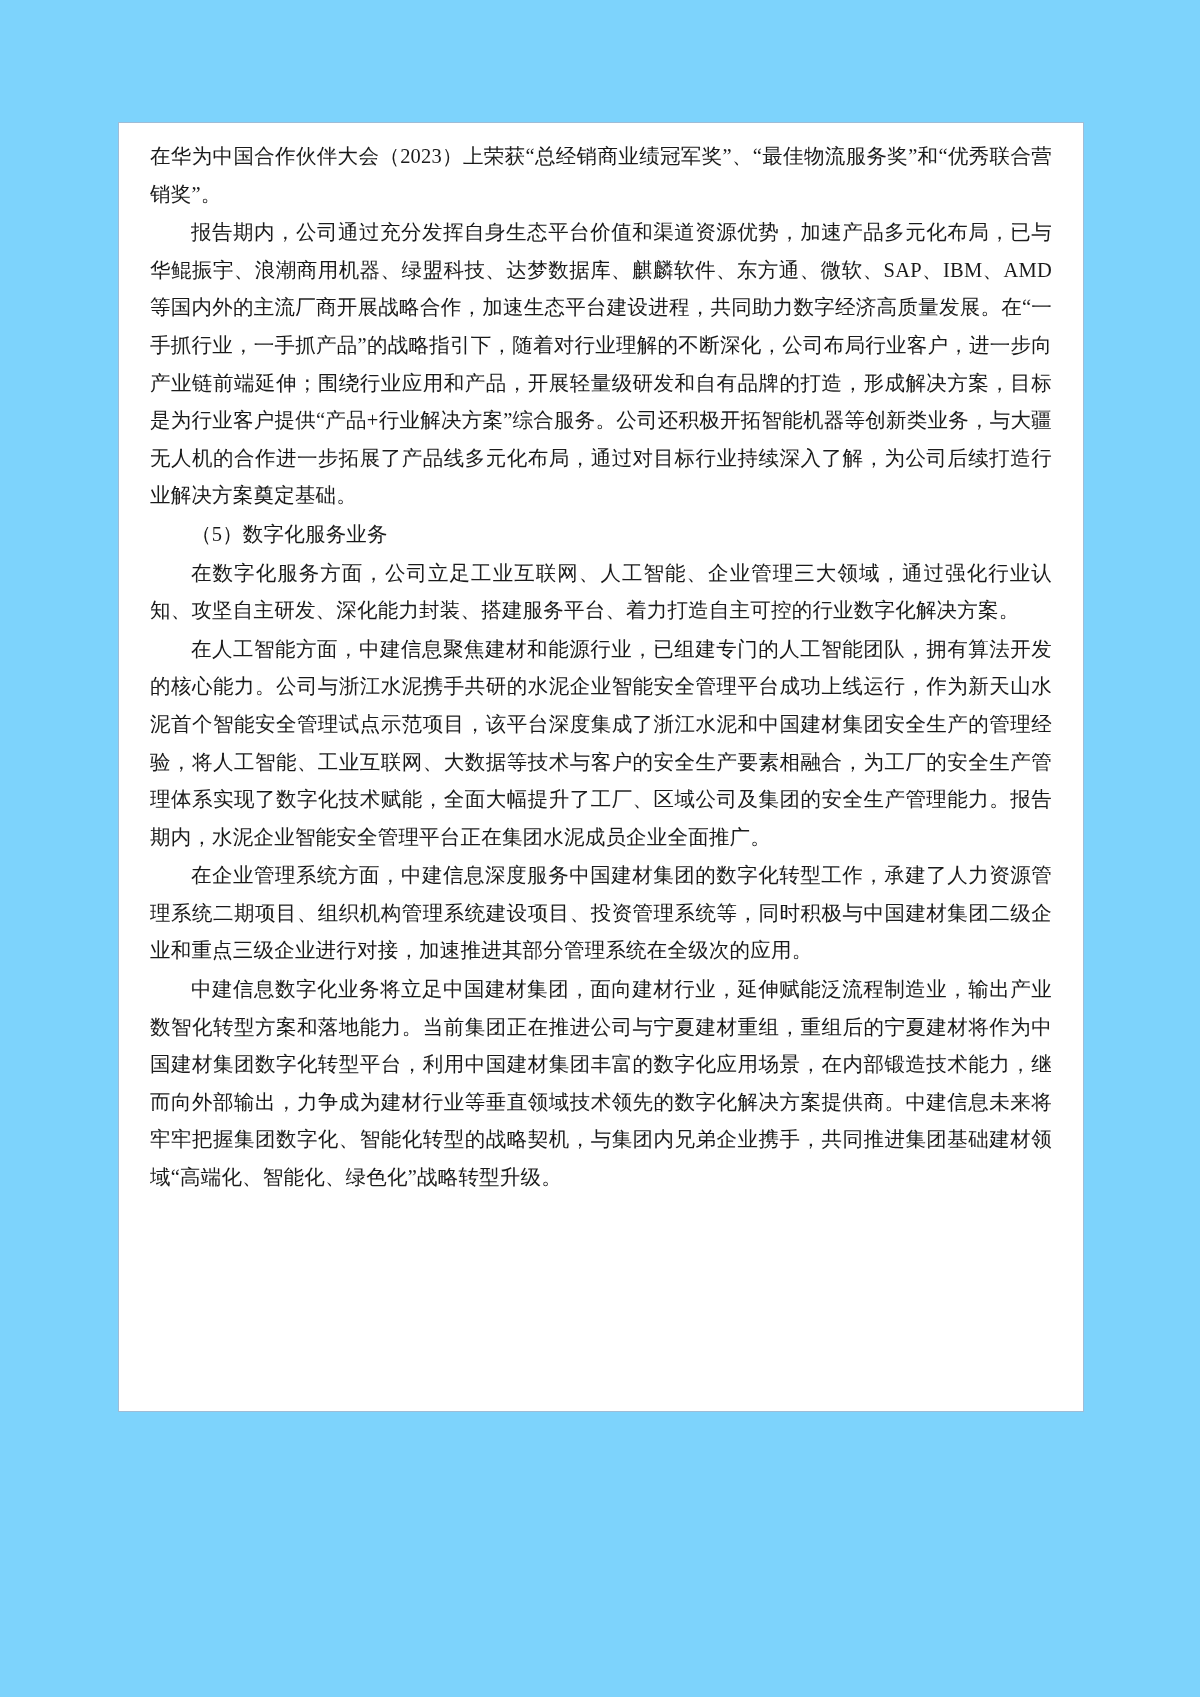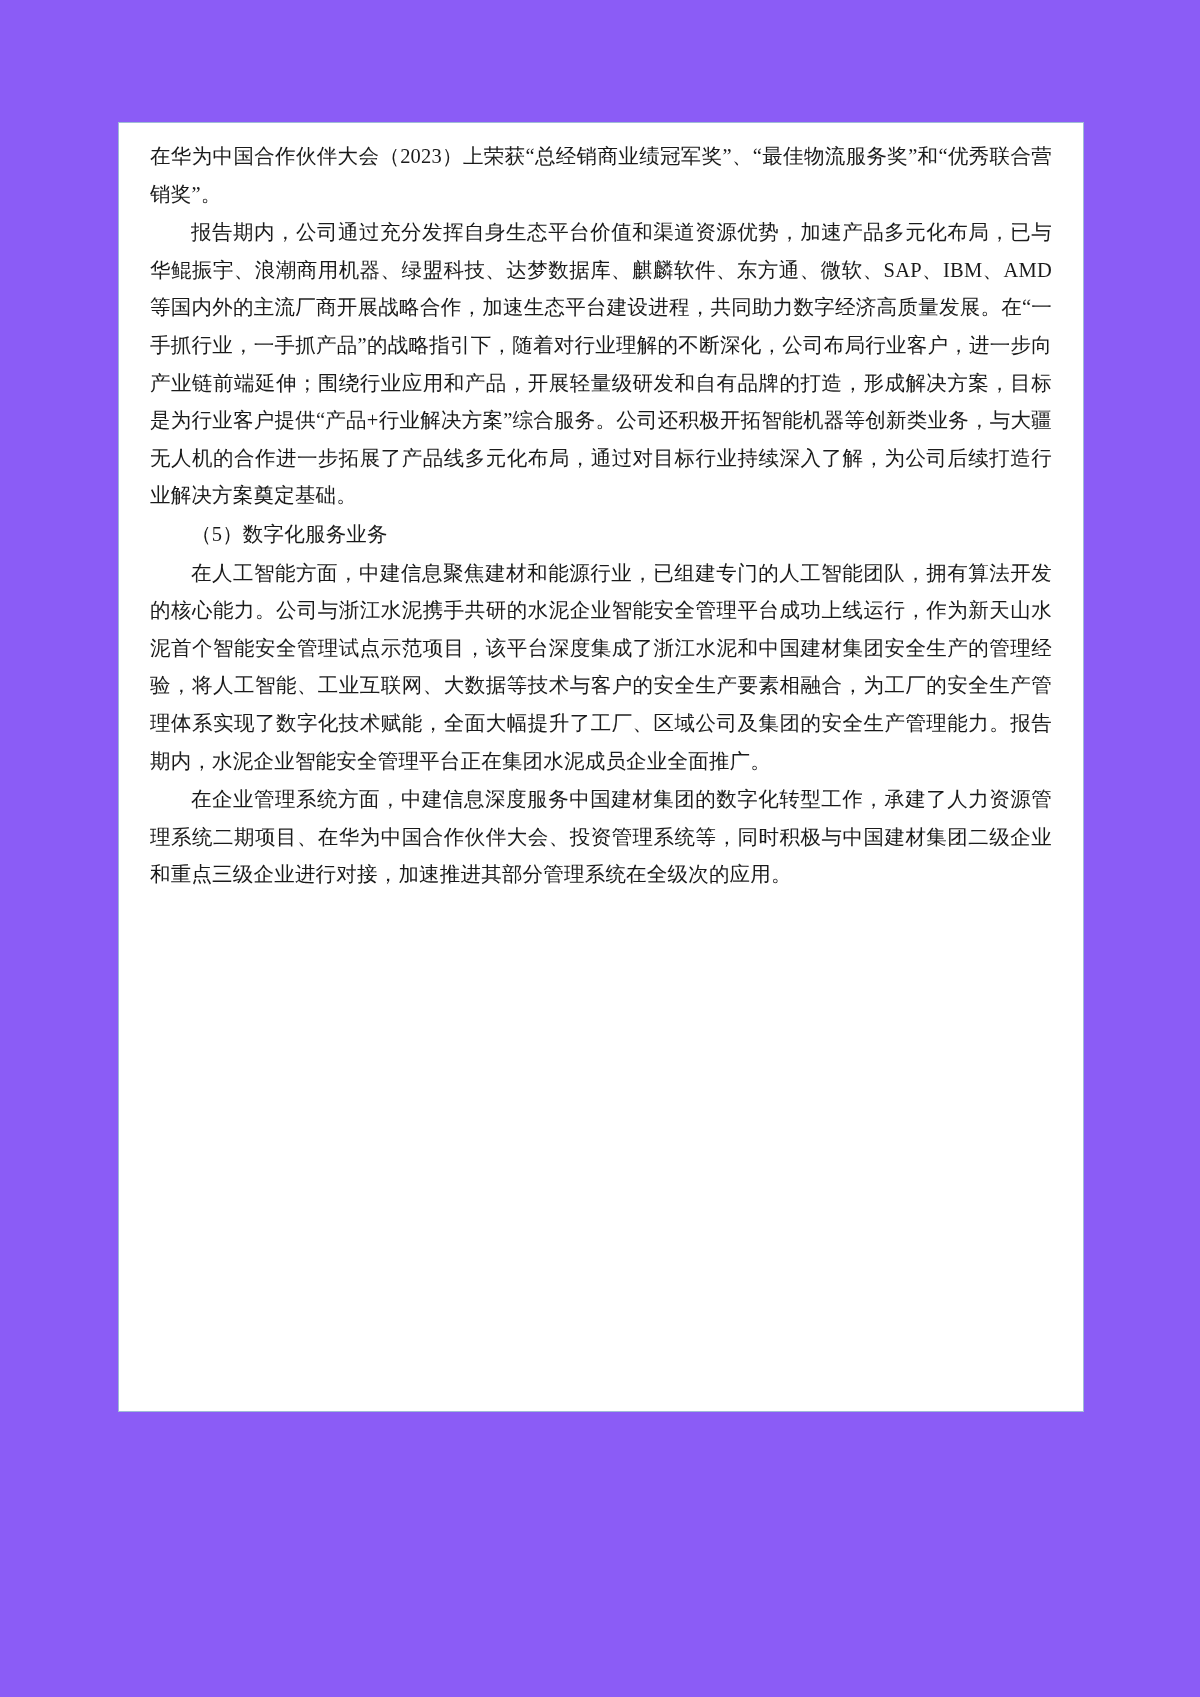--- a/index.html
+++ b/index.html
@@ -9,21 +9,21 @@
   }
   body {
     width: 1200px;
     height: 1697px;
     font-family: "Liberation Serif", "DejaVu Serif", serif;
   }
   .page {
     position: relative;
     width: 1200px;
     height: 1697px;
-    background: #8b5cf6;
+    background: #7dd3fc;
     box-sizing: border-box;
   }
   .page-frame {
     position: absolute;
     left: 118px;
     top: 122px;
     width: 966px;
     height: 1290px;
     border: 1.5px solid #9fbcd6;
     box-sizing: border-box;
@@ -58,16 +58,18 @@
 </style>
 </head>
 <body>
 
 <div class="page">
   <div class="page-frame"></div>
   <div class="content">
     <p class="noindent">在华为中国合作伙伴大会（2023）上荣获“总经销商业绩冠军奖”、“最佳物流服务奖”和“优秀联合营销奖”。</p>
     <p class="indent">报告期内，公司通过充分发挥自身生态平台价值和渠道资源优势，加速产品多元化布局，已与华鲲振宇、浪潮商用机器、绿盟科技、达梦数据库、麒麟软件、东方通、微软、SAP、IBM、AMD 等国内外的主流厂商开展战略合作，加速生态平台建设进程，共同助力数字经济高质量发展。在“一手抓行业，一手抓产品”的战略指引下，随着对行业理解的不断深化，公司布局行业客户，进一步向产业链前端延伸；围绕行业应用和产品，开展轻量级研发和自有品牌的打造，形成解决方案，目标是为行业客户提供“产品+行业解决方案”综合服务。公司还积极开拓智能机器等创新类业务，与大疆无人机的合作进一步拓展了产品线多元化布局，通过对目标行业持续深入了解，为公司后续打造行业解决方案奠定基础。</p>
     <p class="indent heading">（5）数字化服务业务</p>
+    <p class="indent">在数字化服务方面，公司立足工业互联网、人工智能、企业管理三大领域，通过强化行业认知、攻坚自主研发、深化能力封装、搭建服务平台、着力打造自主可控的行业数字化解决方案。</p>
     <p class="indent">在人工智能方面，中建信息聚焦建材和能源行业，已组建专门的人工智能团队，拥有算法开发的核心能力。公司与浙江水泥携手共研的水泥企业智能安全管理平台成功上线运行，作为新天山水泥首个智能安全管理试点示范项目，该平台深度集成了浙江水泥和中国建材集团安全生产的管理经验，将人工智能、工业互联网、大数据等技术与客户的安全生产要素相融合，为工厂的安全生产管理体系实现了数字化技术赋能，全面大幅提升了工厂、区域公司及集团的安全生产管理能力。报告期内，水泥企业智能安全管理平台正在集团水泥成员企业全面推广。</p>
-    <p class="indent">在企业管理系统方面，中建信息深度服务中国建材集团的数字化转型工作，承建了人力资源管理系统二期项目、在华为中国合作伙伴大会、投资管理系统等，同时积极与中国建材集团二级企业和重点三级企业进行对接，加速推进其部分管理系统在全级次的应用。</p>
+    <p class="indent">在企业管理系统方面，中建信息深度服务中国建材集团的数字化转型工作，承建了人力资源管理系统二期项目、组织机构管理系统建设项目、投资管理系统等，同时积极与中国建材集团二级企业和重点三级企业进行对接，加速推进其部分管理系统在全级次的应用。</p>
+    <p class="indent">中建信息数字化业务将立足中国建材集团，面向建材行业，延伸赋能泛流程制造业，输出产业数智化转型方案和落地能力。当前集团正在推进公司与宁夏建材重组，重组后的宁夏建材将作为中国建材集团数字化转型平台，利用中国建材集团丰富的数字化应用场景，在内部锻造技术能力，继而向外部输出，力争成为建材行业等垂直领域技术领先的数字化解决方案提供商。中建信息未来将牢牢把握集团数字化、智能化转型的战略契机，与集团内兄弟企业携手，共同推进集团基础建材领域“高端化、智能化、绿色化”战略转型升级。</p>
   </div>
 </div>
 
 </body></html>

